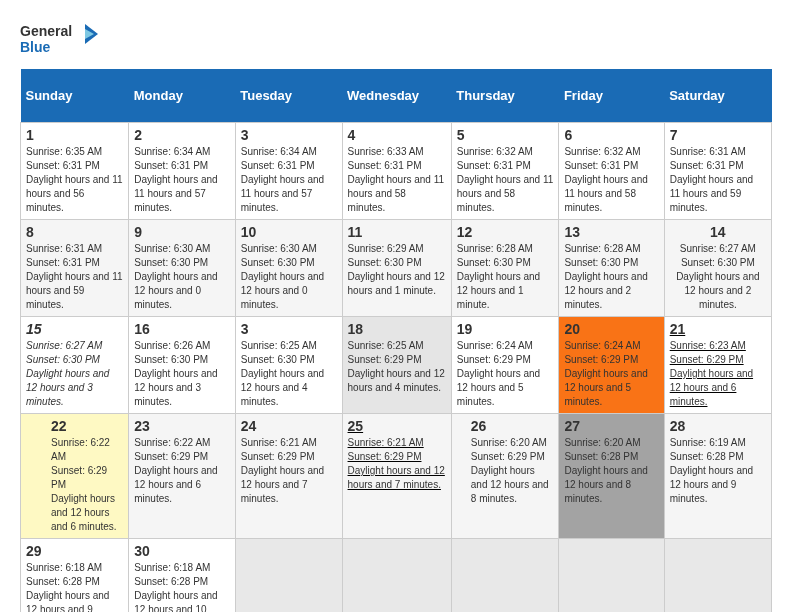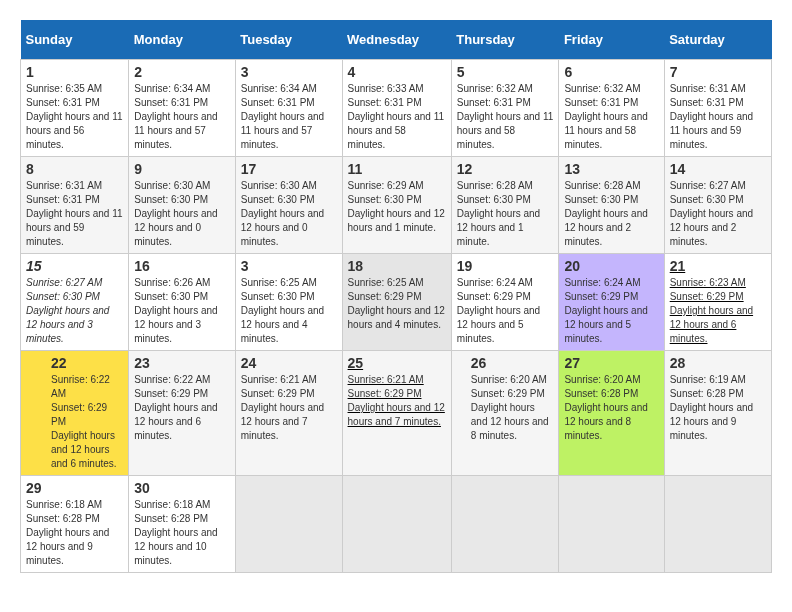--- a/index.html
+++ b/index.html
@@ -36,21 +36,21 @@
     }
     .calendar-table {
       width: 100%;
       border-collapse: collapse;
       font-size: 11px;
     }
     .calendar-table th {
       background-color: #1a6bb5;
       color: white;
       text-align: left;
-      padding: 12px 5px;
+      padding: 19px 5px;
       font-size: 13px;
       font-weight: bold;
     }
     .calendar-table td {
       border: 1px solid #ccc;
       vertical-align: top;
       padding: 4px 5px;
       width: 113px;
       min-height: 80px;
     }
@@ -73,20 +73,34 @@
       font-size: 10px;
     }
     .empty-cell {
       background-color: #e8e8e8 !important;
     }
   </style>
 </head>
 <body>
 
 <div>
+  <div class="header-section">
+    <div class="logo">
+<svg width="80" height="45" viewBox="0 0 80 45">
+  <text x="0" y="16" font-family="Arial" font-size="14" font-weight="bold" fill="#333">General</text>
+  <text x="0" y="32" font-family="Arial" font-size="14" font-weight="bold" fill="#1a6bb5">Blue</text>
+  <polygon points="65,4 78,14 65,24" fill="#1a6bb5"></polygon>
+  <polygon points="65,9 74,14 65,19" fill="#7ec8e3"></polygon>
+</svg>
+</div>
+    <div class="title-block">
+      <div class="main-title"></div>
+      <div class="subtitle"></div>
+    </div>
+  </div>
 
   <table class="calendar-table">
     <thead>
       <tr>
         <th>Sunday</th>
         <th>Monday</th>
         <th>Tuesday</th>
         <th>Wednesday</th>
         <th>Thursday</th>
         <th>Friday</th>
@@ -127,36 +141,36 @@
         <tr>
           <td style="background-color: rgb(245, 245, 245);">
             <span class="day-number">8</span>
             <div class="day-info">Sunrise: 6:31 AM<br>Sunset: 6:31 PM<br>Daylight hours and 11 hours and 59 minutes.</div>
           </td>
           <td style="background-color: rgb(245, 245, 245);">
             <span class="day-number">9</span>
             <div class="day-info">Sunrise: 6:30 AM<br>Sunset: 6:30 PM<br>Daylight hours and 12 hours and 0 minutes.</div>
           </td>
           <td style="background-color: rgb(245, 245, 245);">
-            <span class="day-number">17</span>
+            <span class="day-number">10</span>
             <div class="day-info">Sunrise: 6:30 AM<br>Sunset: 6:30 PM<br>Daylight hours and 12 hours and 0 minutes.</div>
           </td>
           <td style="background-color: rgb(245, 245, 245);">
             <span class="day-number">11</span>
             <div class="day-info">Sunrise: 6:29 AM<br>Sunset: 6:30 PM<br>Daylight hours and 12 hours and 1 minute.</div>
           </td>
           <td style="background-color: rgb(245, 245, 245); margin-top: 46px;">
             <span class="day-number">12</span>
             <div class="day-info">Sunrise: 6:28 AM<br>Sunset: 6:30 PM<br>Daylight hours and 12 hours and 1 minute.</div>
           </td>
           <td style="background-color: rgb(245, 245, 245);">
             <span class="day-number">13</span>
             <div class="day-info">Sunrise: 6:28 AM<br>Sunset: 6:30 PM<br>Daylight hours and 12 hours and 2 minutes.</div>
           </td>
-          <td style="background-color: rgb(245, 245, 245);">
+          <td style="background-color: rgb(245, 245, 245); text-align: center;">
             <span class="day-number">14</span>
             <div class="day-info">Sunrise: 6:27 AM<br>Sunset: 6:30 PM<br>Daylight hours and 12 hours and 2 minutes.</div>
           </td>
         </tr>
         <tr>
           <td style="background-color: rgb(255, 255, 255); font-style: italic;">
             <span class="day-number">15</span>
             <div class="day-info">Sunrise: 6:27 AM<br>Sunset: 6:30 PM<br>Daylight hours and 12 hours and 3 minutes.</div>
           </td>
           <td style="background-color: rgb(255, 255, 255);">
@@ -168,51 +182,51 @@
             <div class="day-info">Sunrise: 6:25 AM<br>Sunset: 6:30 PM<br>Daylight hours and 12 hours and 4 minutes.</div>
           </td>
           <td style="background-color: #e5e5e5;">
             <span class="day-number">18</span>
             <div class="day-info">Sunrise: 6:25 AM<br>Sunset: 6:29 PM<br>Daylight hours and 12 hours and 4 minutes.</div>
           </td>
           <td style="background-color: rgb(255, 255, 255);">
             <span class="day-number">19</span>
             <div class="day-info">Sunrise: 6:24 AM<br>Sunset: 6:29 PM<br>Daylight hours and 12 hours and 5 minutes.</div>
           </td>
-          <td style="background-color: #c4b5fd;">
+          <td style="background-color: #f97316;">
             <span class="day-number">20</span>
             <div class="day-info">Sunrise: 6:24 AM<br>Sunset: 6:29 PM<br>Daylight hours and 12 hours and 5 minutes.</div>
           </td>
           <td style="background-color: rgb(255, 255, 255); text-decoration: underline;">
             <span class="day-number">21</span>
             <div class="day-info">Sunrise: 6:23 AM<br>Sunset: 6:29 PM<br>Daylight hours and 12 hours and 6 minutes.</div>
           </td>
         </tr>
         <tr>
-          <td style="background-color: #fde047; padding-left: 30px;">
+          <td style="background-color: #fef9c3; padding-left: 30px;">
             <span class="day-number">22</span>
             <div class="day-info">Sunrise: 6:22 AM<br>Sunset: 6:29 PM<br>Daylight hours and 12 hours and 6 minutes.</div>
           </td>
           <td style="background-color: rgb(245, 245, 245);">
             <span class="day-number">23</span>
             <div class="day-info">Sunrise: 6:22 AM<br>Sunset: 6:29 PM<br>Daylight hours and 12 hours and 6 minutes.</div>
           </td>
           <td style="background-color: rgb(245, 245, 245);">
             <span class="day-number">24</span>
             <div class="day-info">Sunrise: 6:21 AM<br>Sunset: 6:29 PM<br>Daylight hours and 12 hours and 7 minutes.</div>
           </td>
           <td style="background-color: rgb(245, 245, 245); text-decoration: underline;">
             <span class="day-number">25</span>
             <div class="day-info">Sunrise: 6:21 AM<br>Sunset: 6:29 PM<br>Daylight hours and 12 hours and 7 minutes.</div>
           </td>
           <td style="background-color: rgb(245, 245, 245); padding-left: 19px;">
             <span class="day-number">26</span>
             <div class="day-info">Sunrise: 6:20 AM<br>Sunset: 6:29 PM<br>Daylight hours and 12 hours and 8 minutes.</div>
           </td>
-          <td style="background-color: #bef264;">
+          <td style="background-color: #a3a3a3;">
             <span class="day-number">27</span>
             <div class="day-info">Sunrise: 6:20 AM<br>Sunset: 6:28 PM<br>Daylight hours and 12 hours and 8 minutes.</div>
           </td>
           <td style="background-color: rgb(245, 245, 245);">
             <span class="day-number">28</span>
             <div class="day-info">Sunrise: 6:19 AM<br>Sunset: 6:28 PM<br>Daylight hours and 12 hours and 9 minutes.</div>
           </td>
         </tr>
         <tr>
           <td style="background-color: rgb(255, 255, 255);">

